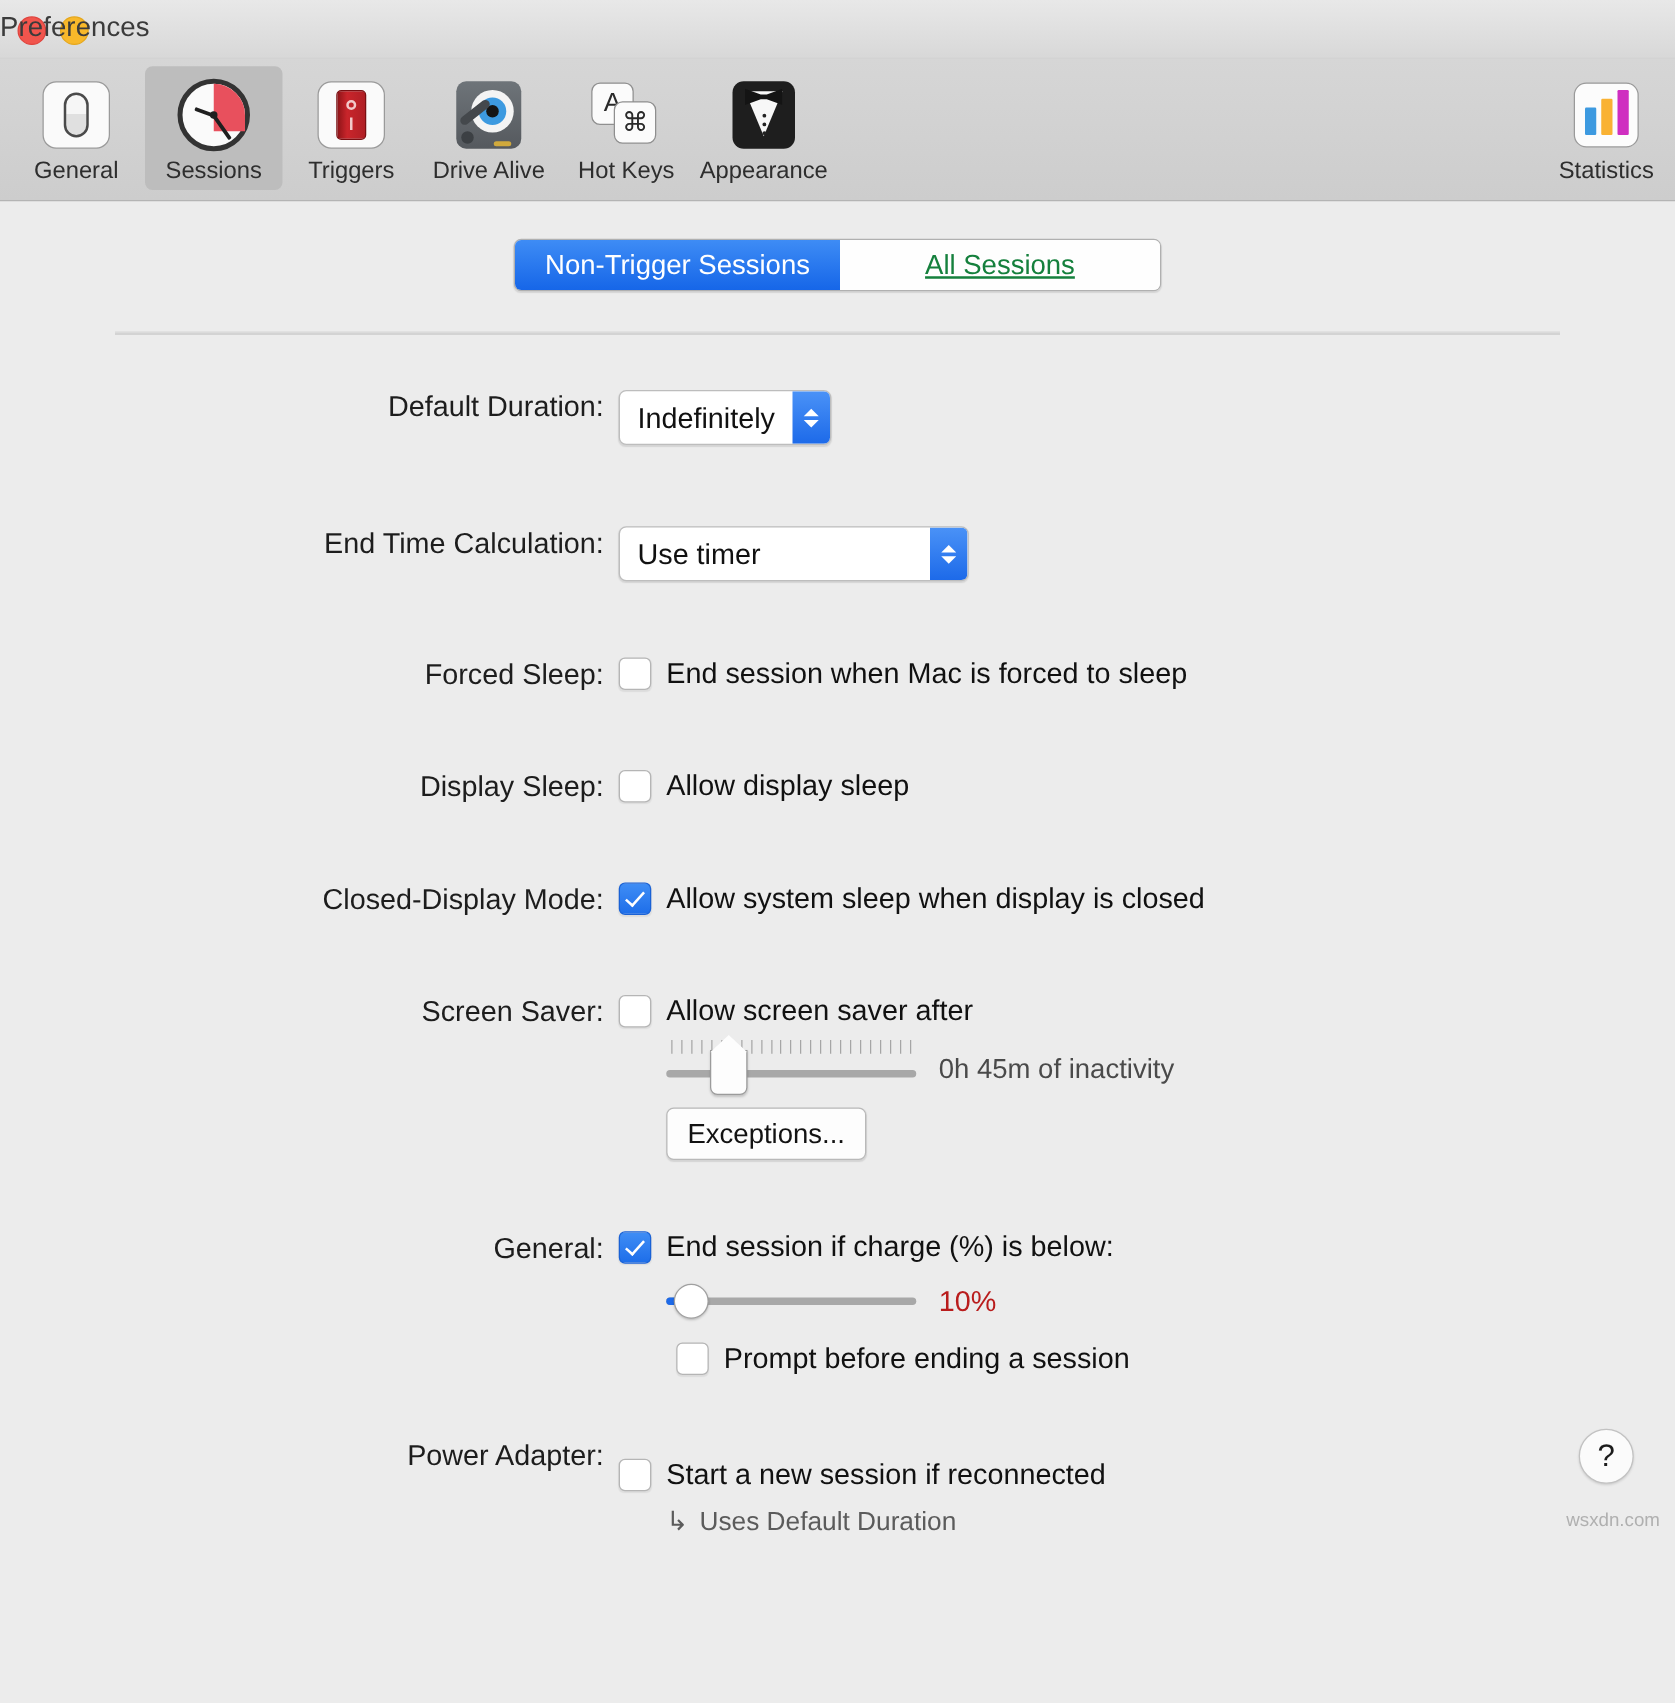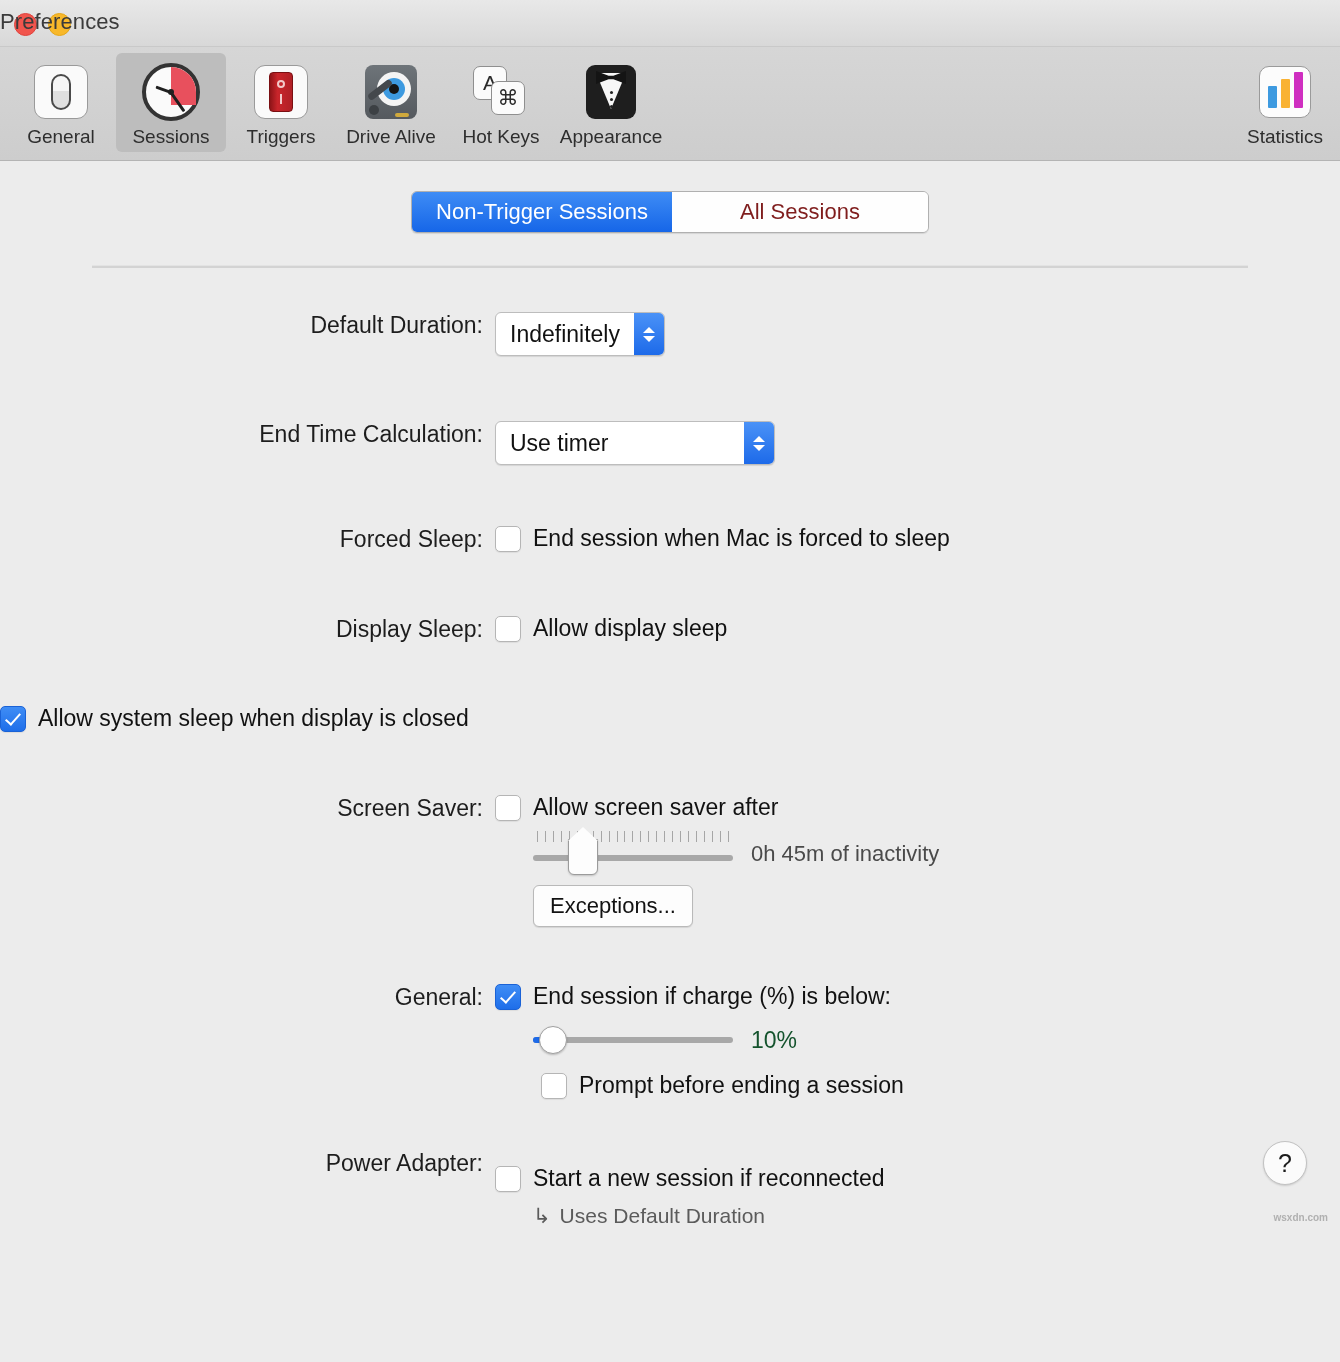--- a/index.html
+++ b/index.html
@@ -267,21 +267,22 @@
     min-width: 256px;
     box-sizing: border-box;
     cursor: default;
   }
   .seg.on {
     background: linear-gradient(to bottom,#3e8cf5,#1666e8);
     color: #fff;
   }
   .seg.off {
     background: #fefefe;
-    color: #7f1d1d;
+    color: #15803d;
+    text-decoration: underline;
   }
 
   .divider {
     height: 2px;
     background: #d3d3d3;
     margin: 32px 92px 0 92px;
     border-top: 1px solid #e3e3e3;
   }
 
   .rows { padding: 24px 0 0 0; }
@@ -405,21 +406,21 @@
     background: #1d6ae9;
   }
   .rnd-thumb {
     position: absolute; top: 3px;
     width: 28px; height: 28px; border-radius: 50%;
     background: #fff; border: 1px solid #a0a0a0;
     box-sizing: border-box;
     box-shadow: 0 1px 2px rgba(0,0,0,0.22);
     cursor: default;
   }
-  .slider-val2 { font-size: 23px; color: #14532d; }
+  .slider-val2 { font-size: 23px; color: #b91c1c; }
 
   .btn-std {
     font-family: inherit;
     font-size: 22px;
     color: #121212;
     background: #fdfdfd;
     border: 1px solid #b9b9b9;
     border-radius: 6px;
     padding: 7px 16px;
     box-shadow: 0 1px 1px rgba(0,0,0,0.10);
@@ -442,23 +443,22 @@
     background: #fbfbfb;
     border: 1px solid #c2c2c2;
     box-shadow: 0 1px 2px rgba(0,0,0,0.14);
     display: flex; align-items: center; justify-content: center;
     font-size: 25px; color: #1c1c1c;
     cursor: default;
   }
   .watermark {
     position: absolute;
     right: 12px; bottom: 5px;
-    font-size: 10px;
+    font-size: 15px;
     color: #b0b0b0;
-    font-weight: bold;
   }
 </style>
 </head>
 <body>
 
 <div class="titlebar">
   <div class="traffic">
     <div class="tl close"></div>
     <div class="tl min"></div>
   </div>
@@ -609,20 +609,21 @@
       <div class="lbl" style="padding-top:1px">Display Sleep:</div>
       <div class="ctl">
         <div class="cbrow">
           <div class="cb"></div>
           <div class="cbtxt">Allow display sleep</div>
         </div>
       </div>
     </div>
 
     <div class="row" style="margin-top:62px">
+      <div class="lbl" style="padding-top:1px">Closed-Display Mode:</div>
       <div class="ctl">
         <div class="cbrow">
           <div class="cb on"></div>
           <div class="cbtxt">Allow system sleep when display is closed</div>
         </div>
       </div>
     </div>
 
     <div class="row" style="margin-top:62px">
       <div class="lbl" style="padding-top:1px">Screen Saver:</div>

